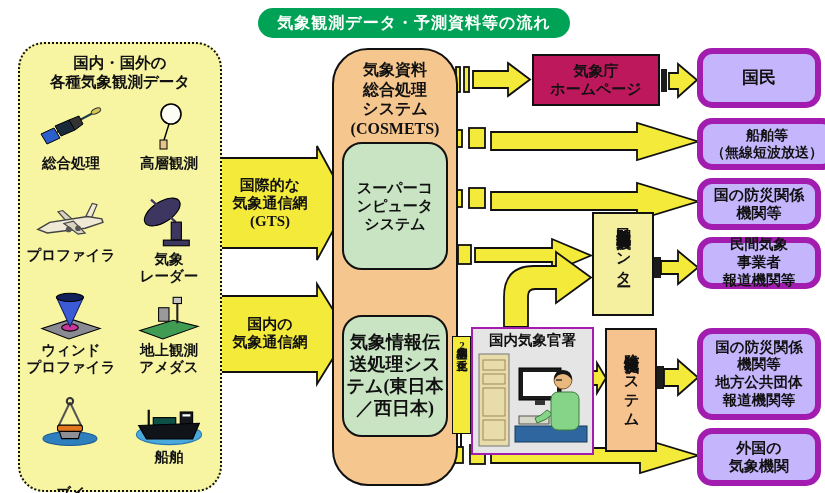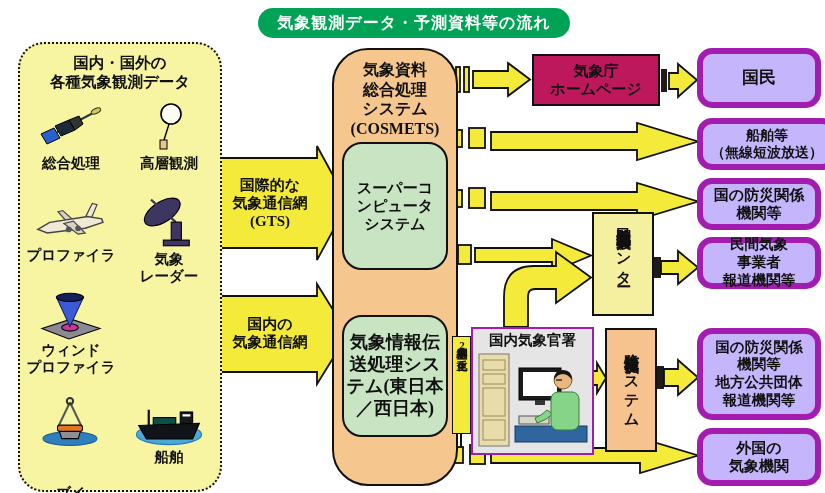--- a/index.html
+++ b/index.html
@@ -168,20 +168,30 @@
       <svg width="72" height="52" viewBox="0 0 64 50">
         <polygon points="4,38 32,29 60,38 30,48" fill="#8A8A92" stroke="#000"></polygon>
         <ellipse cx="31" cy="37" rx="8" ry="3.5" fill="#C8369A" stroke="#000"></ellipse>
         <polygon points="31,36 18,8 44,8" fill="#3B5BD6" stroke="#14205A"></polygon>
         <ellipse cx="31" cy="8" rx="13" ry="4" fill="#14205A" stroke="#000"></ellipse>
       </svg>
       <span class="lbl">ウィンド
 プロファイラ</span>
     </div>
 
+    <div class="abs obs-item" style="left:102px;top:245px;">
+      <svg width="72" height="52" viewBox="0 0 64 50">
+        <polygon points="4,40 36,30 60,36 26,48" fill="#3F9C52" stroke="#000"></polygon>
+        <rect x="22" y="18" width="10" height="13" fill="#9A9A9A" stroke="#000"></rect>
+        <line x1="40" y1="12" x2="40" y2="33" stroke="#222" stroke-width="2"></line>
+        <rect x="36" y="8" width="8" height="6" fill="#C6C6C6" stroke="#000"></rect>
+      </svg>
+      <span class="lbl">地上観測
+アメダス</span>
+    </div>
 
     <div class="abs obs-item" style="left:4px;top:352px;gap:36px;">
       <svg width="72" height="52" viewBox="0 0 64 50">
         <line x1="31" y1="6" x2="20" y2="29" stroke="#555" stroke-width="2"></line>
         <line x1="31" y1="6" x2="42" y2="29" stroke="#555" stroke-width="2"></line>
         <circle cx="31" cy="5" r="3" fill="none" stroke="#333" stroke-width="2"></circle>
         <ellipse cx="31" cy="41" rx="26" ry="6.5" fill="#2E7FBE" stroke="#1A5A90"></ellipse>
         <polygon points="20,31 42,31 39,41 23,41" fill="#8E8E96" stroke="#000"></polygon>
         <rect x="19" y="28" width="24" height="6" rx="2" fill="#E2761E" stroke="#000"></rect>
       </svg>

